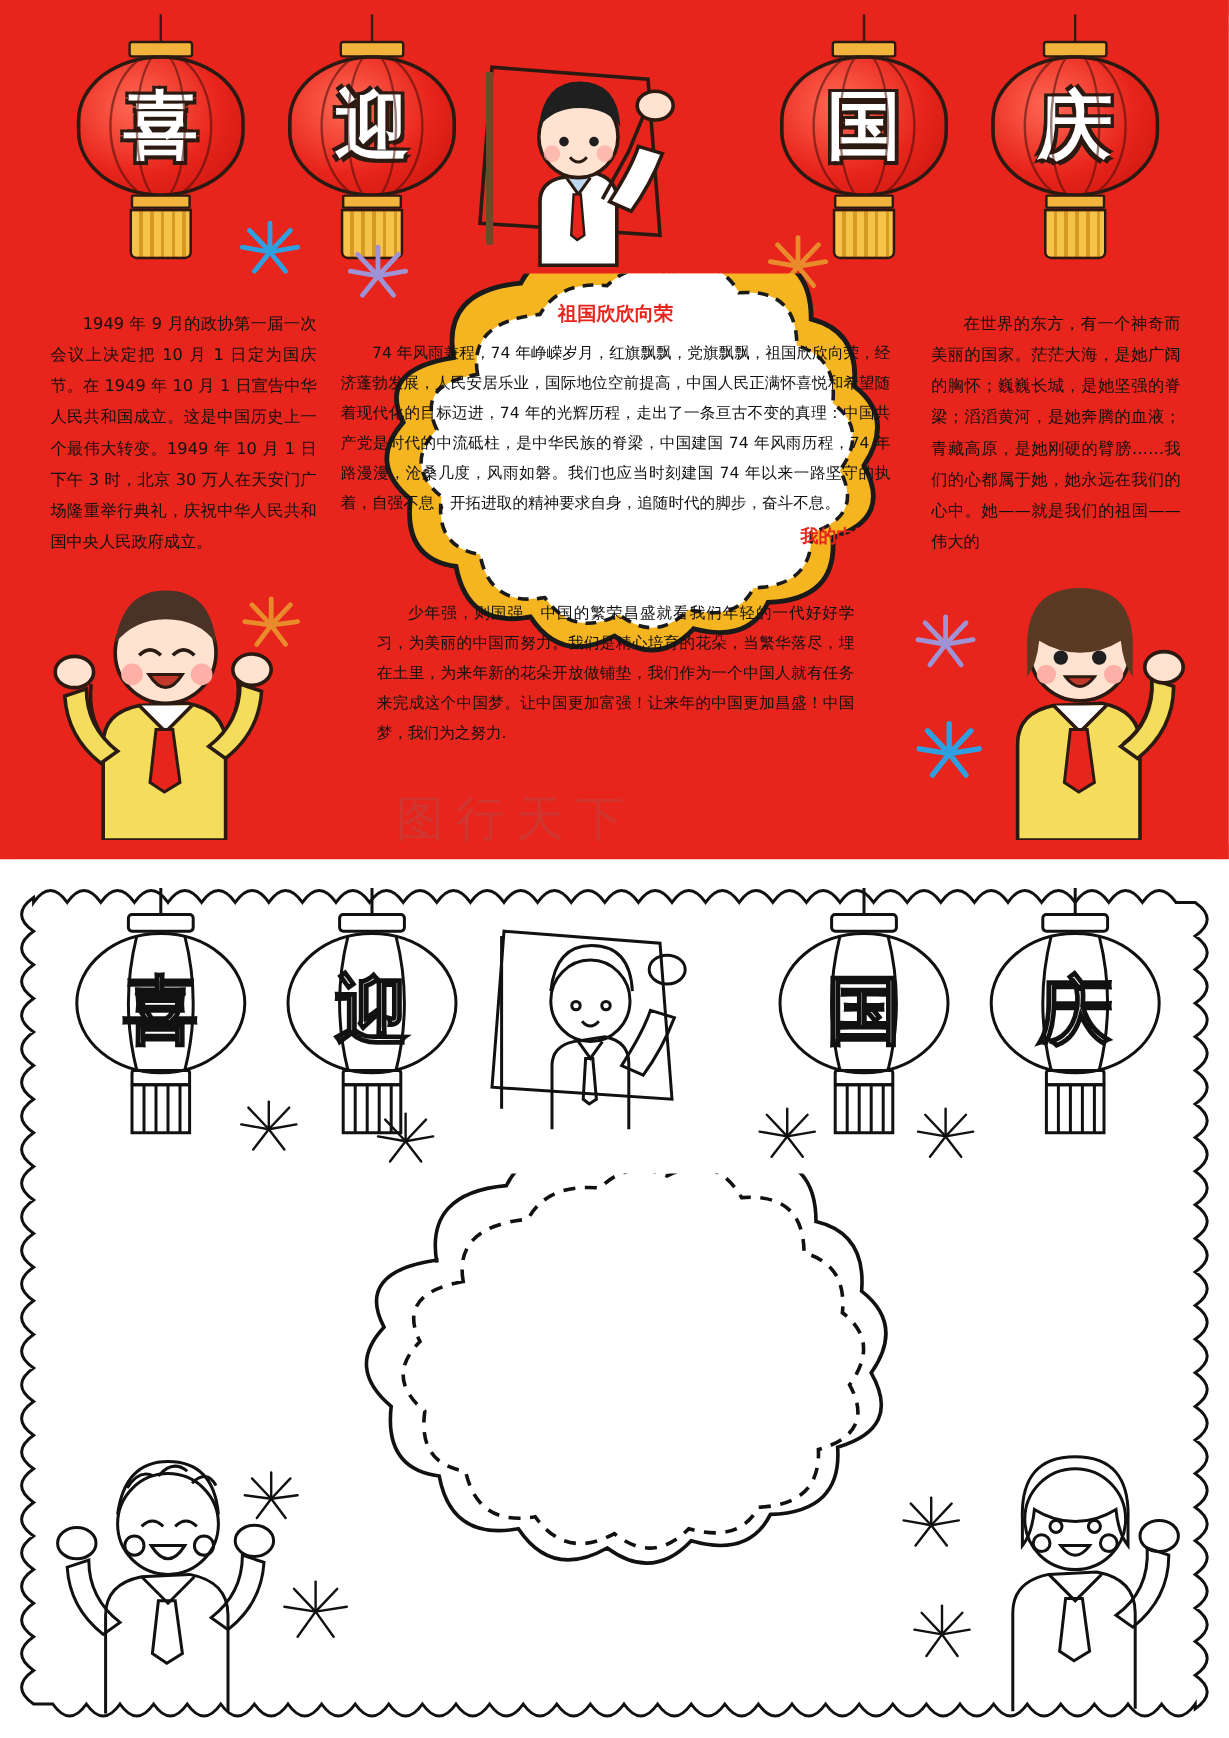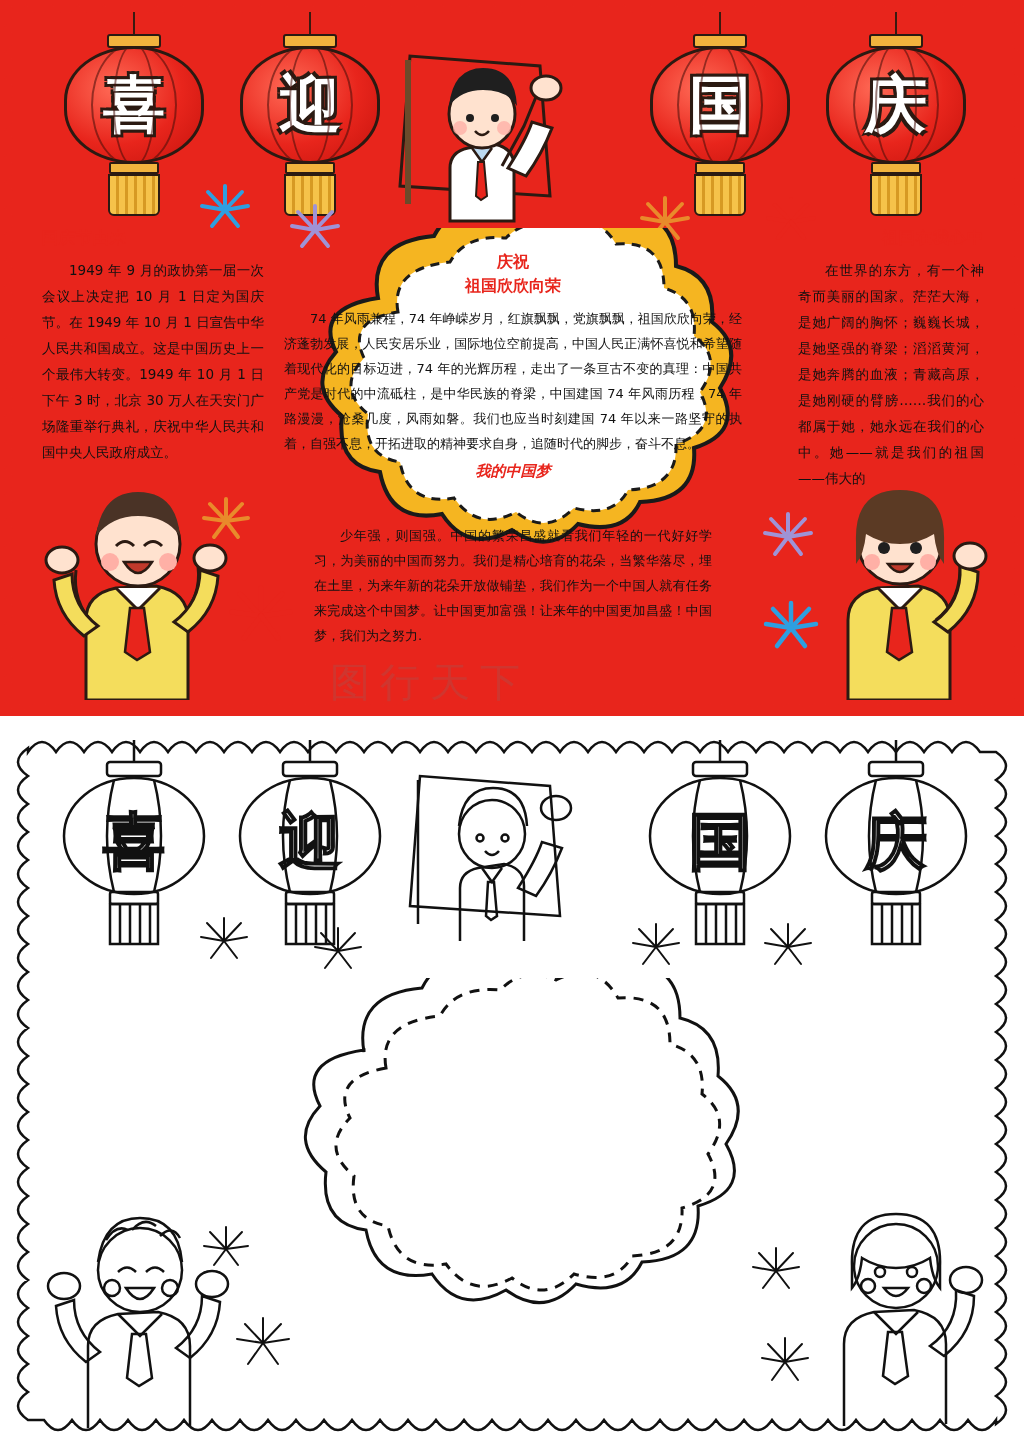--- a/index.html
+++ b/index.html
@@ -129,21 +129,21 @@
     letter-spacing: 1px;
   }
   .col-text {
     font-size: 13.5px; line-height: 26px; color: #111;
     font-family: "DejaVu Sans", sans-serif;
     text-align: justify;
   }
 
   .left-col { position: absolute; left: 42px; top: 228px; width: 222px; }
   .right-col { position: absolute; right: 40px; top: 228px; width: 208px; text-align: right;}
-  .right-col .col-text { text-align: justify; margin-left: 22px; }
+  .right-col .col-text { text-align: justify; }
 
   
   .cloud-outer {
     position: absolute; left: 258px; top: 228px; width: 510px; height: 400px;
   }
 
   .cloud-content {
     position: absolute; left: 26px; top: 22px; width: 458px; height: 356px;
     z-index: 5;
   }
@@ -151,22 +151,22 @@
     text-align: center; color: #e8251c; font-weight: 700;
     font-size: 16px; line-height: 24px;
     font-family: "DejaVu Sans", sans-serif;
   }
   .cloud-body {
     font-size: 13px; line-height: 25px; color: #111; text-align: justify;
     font-family: "DejaVu Sans", sans-serif;
     margin-top: 42px;
   }
   .cloud-sub {
-    text-align: center; color: #e8251c; font-weight: 700; font-size: 15px;
-    font-family: "DejaVu Sans", sans-serif; margin: 6px 0 2px; font-style: italic;
+    text-align: right; color: #e8251c; font-weight: 700; font-size: 15px;
+    font-family: "DejaVu Sans", sans-serif; margin: 6px 0 2px;
   }
 
   
   .watermark {
     position: absolute; left: 330px; top: 655px;
     font-size: 40px; color: rgba(120,120,120,.22); letter-spacing: 10px;
     font-family: "DejaVu Serif", serif; font-weight: 400;
   }
 
   
@@ -387,21 +387,20 @@
                  q-14 28 -54 18
                  q-28 28 -58 4
                  q-38 20 -62 -14
                  q-46 8 -54 -36
                  q-38 -6 -32 -48
                  q-32 -26 -4 -56
                  q-18 -38 34 -46 Z" fill="#ffffff" stroke="#1a1a1a" stroke-width="3" stroke-dasharray="9 7"></path>
       </svg>
 
       <div class="cloud-content">
-        <div class="cloud-title">庆祝</div>
         <div class="cloud-title">祖国欣欣向荣</div>
         <div class="cloud-body" style="margin-top:8px; text-indent:2em;">74 年风雨兼程，74 年峥嵘岁月，红旗飘飘，党旗飘飘，祖国欣欣向荣，经济蓬勃发展，人民安居乐业，国际地位空前提高，中国人民正满怀喜悦和希望随着现代化的目标迈进，74 年的光辉历程，走出了一条亘古不变的真理：中国共产党是时代的中流砥柱，是中华民族的脊梁，中国建国 74 年风雨历程，74 年路漫漫，沧桑几度，风雨如磐。我们也应当时刻建国 74 年以来一路坚守的执着，自强不息，开拓进取的精神要求自身，追随时代的脚步，奋斗不息。</div>
         <div class="cloud-sub">我的中国梦</div>
         <div class="cloud-body" style="text-indent:2em; padding:0 30px;">少年强，则国强。中国的繁荣昌盛就看我们年轻的一代好好学习，为美丽的中国而努力。我们是精心培育的花朵，当繁华落尽，埋在土里，为来年新的花朵开放做铺垫，我们作为一个中国人就有任务来完成这个中国梦。让中国更加富强！让来年的中国更加昌盛！中国梦，我们为之努力.</div>
       </div>
     </div>
 
     <div class="watermark">图行天下</div>
 
     <svg class="kid" style="left:38px; top:470px; width:200px; height:230px;" viewBox="0 0 200 230">

